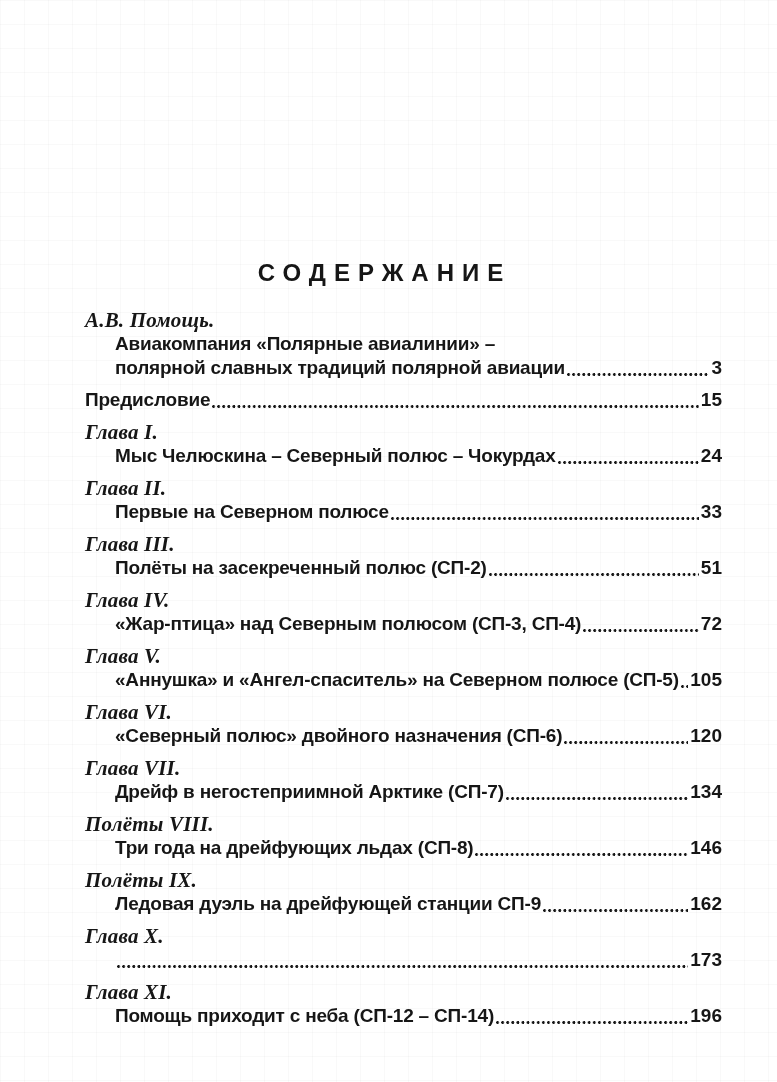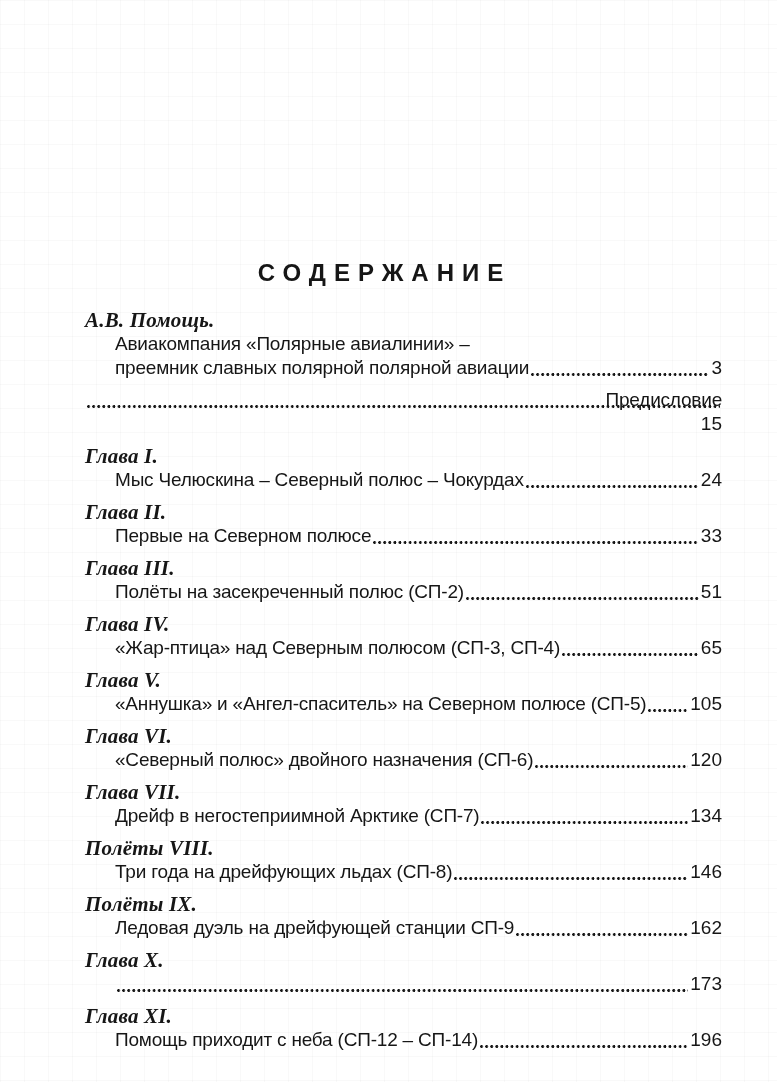--- a/index.html
+++ b/index.html
@@ -43,29 +43,28 @@
   .label {
     font-family: "Liberation Serif", serif;
     font-style: italic;
     font-weight: bold;
     font-size: 21px;
     line-height: 24px;
     letter-spacing: 0.2px;
   }
   .line {
     display: flex;
-    align-items: flex-end;
+    align-items: center;
     font-size: 19px;
-    font-weight: normal;
+    font-weight: bold;
     line-height: 24px;
     padding-left: 30px;
   }
   .line.no-indent {
     padding-left: 0;
-    flex-direction: column;
   }
   .text {
     white-space: nowrap;
     letter-spacing: -0.2px;
   }
   .leader {
     flex: 1 1 auto;
     min-width: 10px;
     position: relative;
     align-self: stretch;
@@ -92,21 +91,21 @@
 <div class="page">
   <h1 class="toc-title">СОДЕРЖАНИЕ</h1>
   <div class="entries" id="entries">
   <div class="entry">
     <div class="label">А.В. Помощь.</div>
   <div class="line">
     <span class="text">Авиакомпания «Полярные авиалинии» –</span>
 
   </div>
         <div class="line">
-    <span class="text">преемник славных полярной полярной авиации</span>
+    <span class="text">полярной славных традиций полярной авиации</span>
     <span class="leader"></span>
     <span class="pagenum">3</span>
   </div>
       </div>
 
   <div class="entry">
 
   <div class="line no-indent">
     <span class="text">Предисловие</span>
     <span class="leader"></span>
@@ -139,21 +138,21 @@
     <span class="leader"></span>
     <span class="pagenum">51</span>
   </div>
       </div>
 
   <div class="entry">
     <div class="label">Глава IV.</div>
   <div class="line">
     <span class="text">«Жар-птица» над Северным полюсом (СП-3, СП-4)</span>
     <span class="leader"></span>
-    <span class="pagenum">65</span>
+    <span class="pagenum">72</span>
   </div>
       </div>
 
   <div class="entry">
     <div class="label">Глава V.</div>
   <div class="line">
     <span class="text">«Аннушка» и «Ангел-спаситель» на Северном полюсе (СП-5)</span>
     <span class="leader"></span>
     <span class="pagenum">105</span>
   </div>

